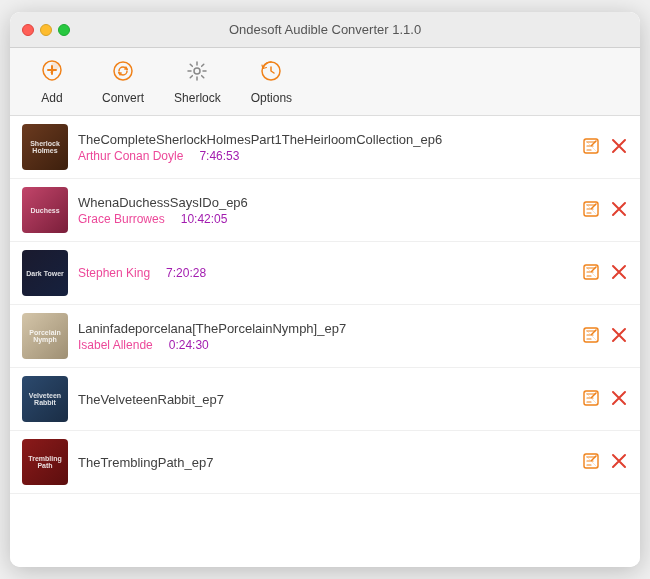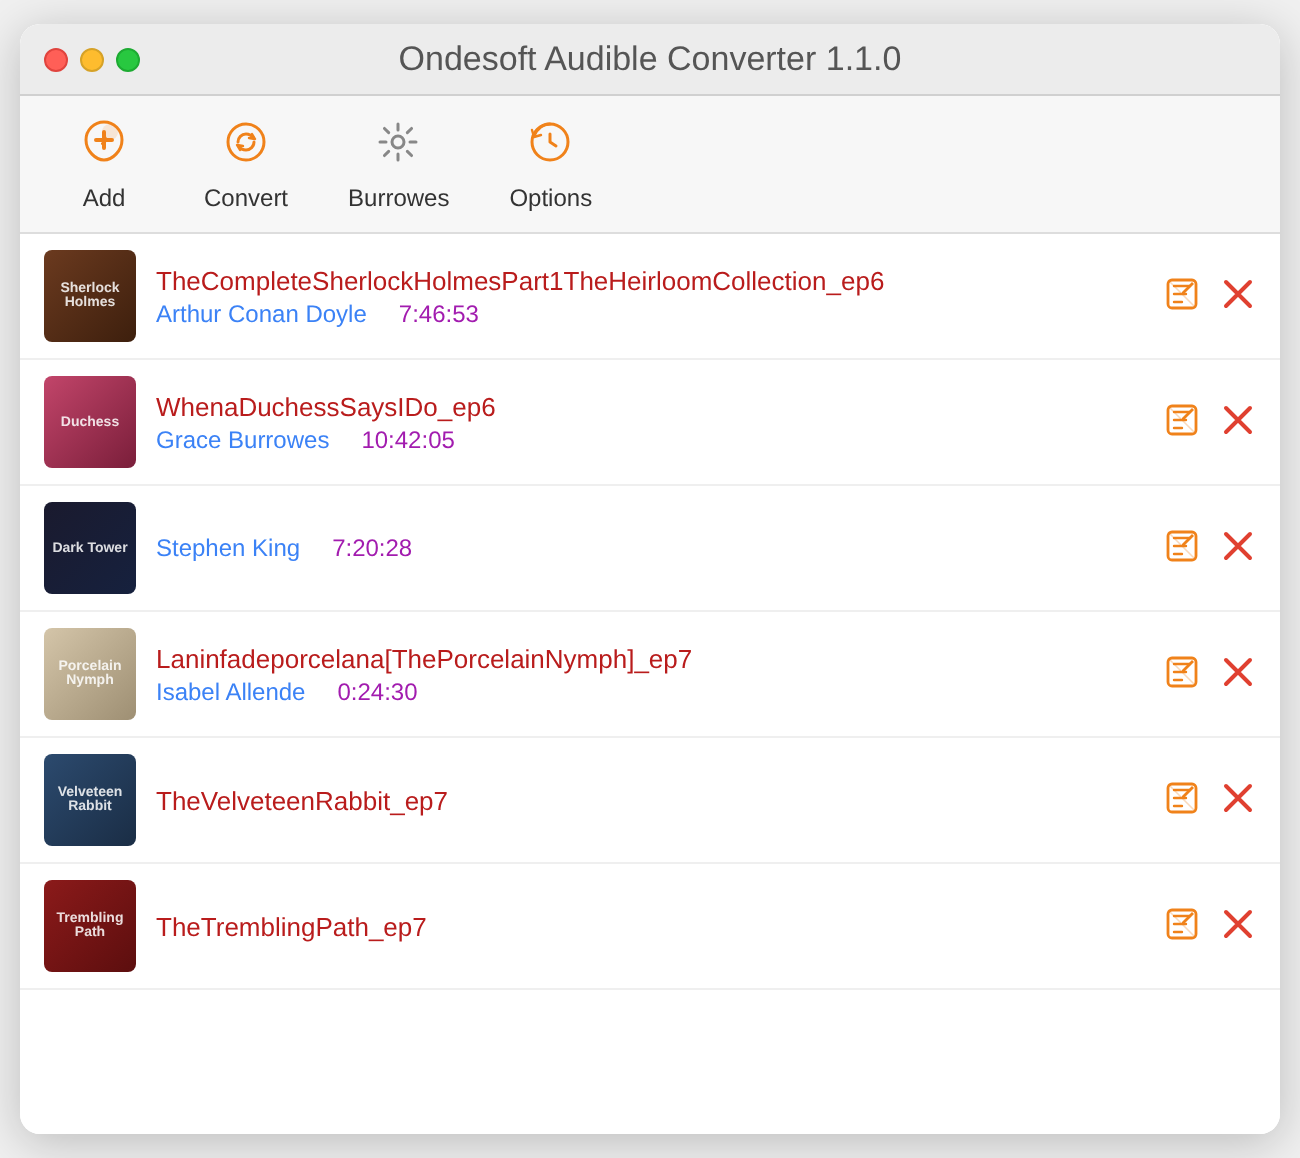--- a/index.html
+++ b/index.html
@@ -41,21 +41,21 @@
     }
     .traffic-light {
       width: 12px;
       height: 12px;
       border-radius: 50%;
     }
     .tl-close { background: #ff5f57; border: 1px solid #e0443e; }
     .tl-min { background: #febc2e; border: 1px solid #d6a227; }
     .tl-max { background: #28c840; border: 1px solid #1dab32; }
     .title-bar-text {
-      font-size: 17px;
+      font-size: 13px;
       color: #555;
       font-weight: 500;
     }
     .toolbar {
       background: #f7f7f7;
       border-bottom: 1px solid #ddd;
       display: flex;
       align-items: center;
       padding: 6px 16px;
       gap: 18px;
@@ -128,31 +128,31 @@
       padding: 2px;
     }
     .book-info {
       flex: 1;
       display: flex;
       flex-direction: column;
       gap: 2px;
     }
     .book-title {
       font-size: 13px;
-      color: #b91c1c;
+      color: #404040;
       font-weight: 500;
     }
     .book-meta {
       display: flex;
       align-items: center;
       gap: 16px;
     }
     .book-author {
       font-size: 12px;
-      color: #3b82f6;
+      color: #ec4899;
     }
     .book-duration {
       font-size: 12px;
       color: #a21caf;
     }
     .row-actions {
       display: flex;
       gap: 10px;
       align-items: center;
     }
@@ -205,21 +205,21 @@
       </span>
       <span class="toolbar-label">Convert</span>
     </div>
     <div class="toolbar-btn">
       <span class="toolbar-icon icon-options">
         <svg class="svg-icon" viewBox="0 0 26 26" fill="none">
           <circle cx="13" cy="13" r="3" stroke="#888" stroke-width="1.5" fill="none"></circle>
           <path d="M13 4 L13 7 M13 19 L13 22 M4 13 L7 13 M19 13 L22 13 M6.22 6.22 L8.34 8.34 M17.66 17.66 L19.78 19.78 M19.78 6.22 L17.66 8.34 M8.34 17.66 L6.22 19.78" stroke="#888" stroke-width="1.5" stroke-linecap="round"></path>
         </svg>
       </span>
-      <span class="toolbar-label">Burrowes</span>
+      <span class="toolbar-label">Sherlock</span>
     </div>
     <div class="toolbar-btn">
       <span class="toolbar-icon icon-history">
         <svg class="svg-icon" viewBox="0 0 26 26" fill="none">
           <circle cx="13" cy="13" r="9" stroke="#f0821a" stroke-width="1.5" fill="none"></circle>
           <path d="M13 9 L13 13 L16 15" stroke="#f0821a" stroke-width="1.5" stroke-linecap="round" stroke-linejoin="round"></path>
           <path d="M5 10 C6.5 6.5 9.5 4 13 4" stroke="#f0821a" stroke-width="1.5" stroke-linecap="round"></path>
           <path d="M4 7 L5 10.5 L8.5 9.5" stroke="#f0821a" stroke-width="1.2" stroke-linecap="round" stroke-linejoin="round"></path>
         </svg>
       </span>

